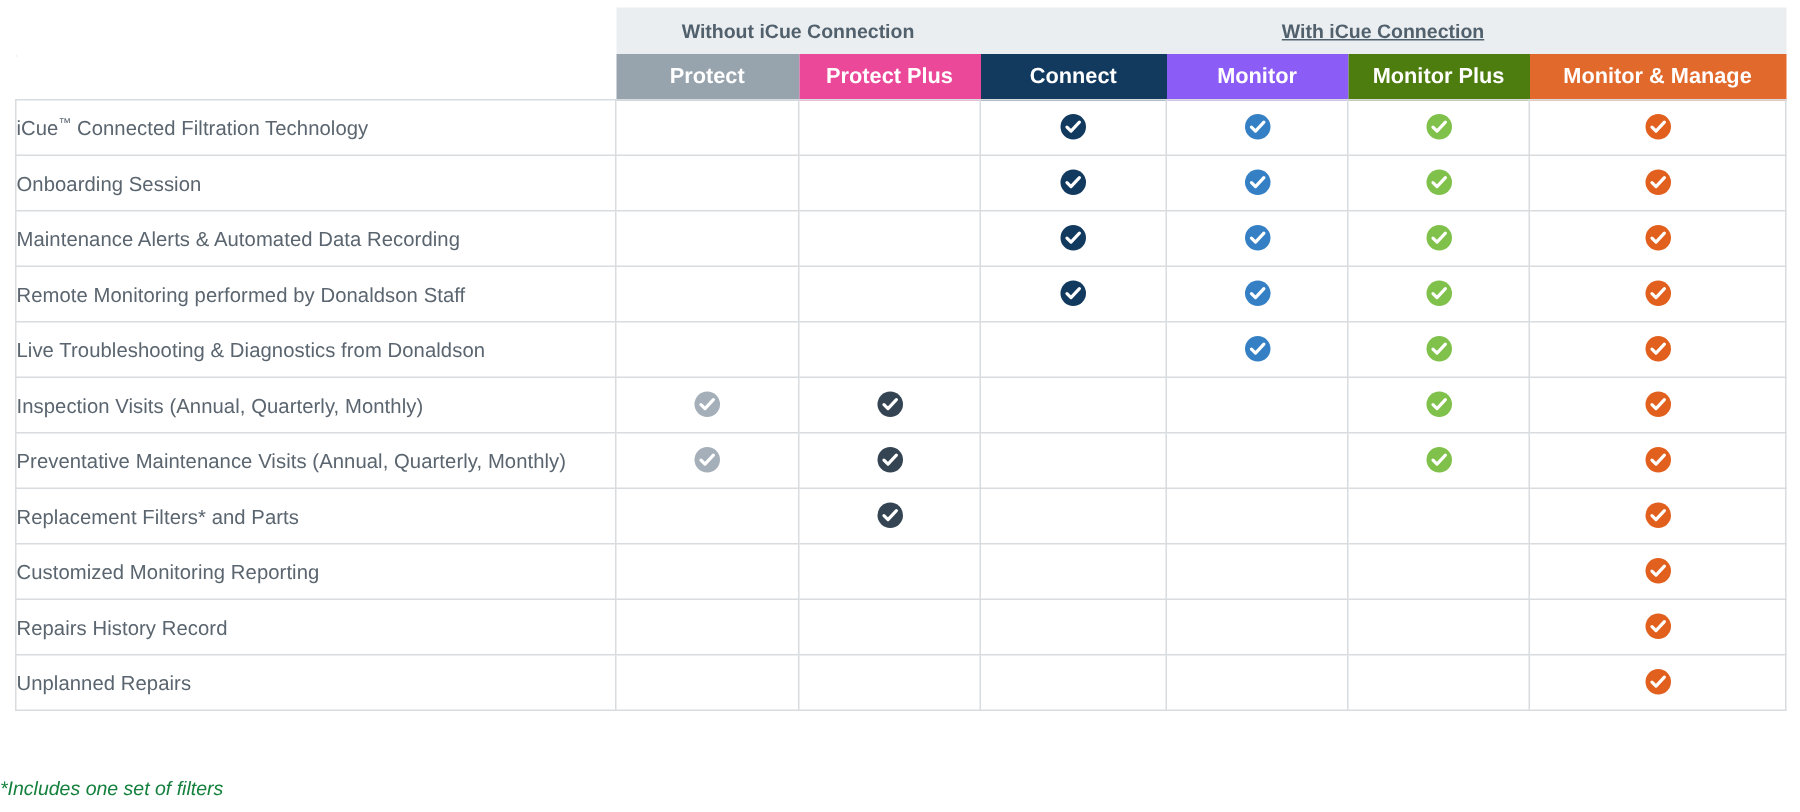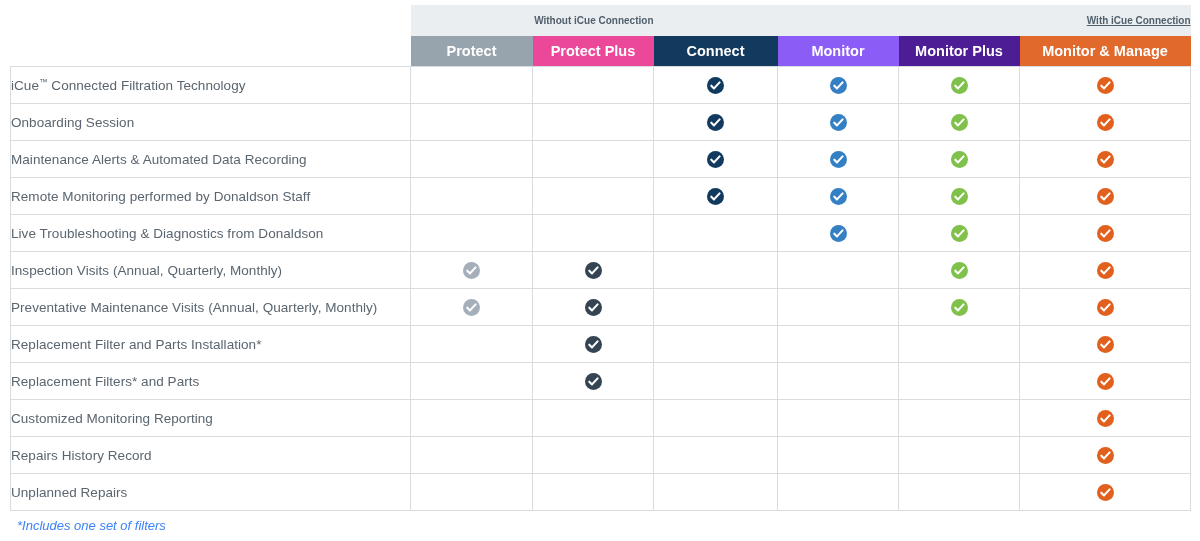--- a/index.html
+++ b/index.html
@@ -52,44 +52,44 @@
   col.c-monitor { width: 121px; }
   col.c-monitorplus { width: 121px; }
   col.c-monitormanage { width: 171px; }
 
   
   .grp-spacer { background: #ffffff; height: 31px; }
   .grp-head {
     height: 31px;
     background: #ebeef0;
     color: #51606d;
-    font-size: 10px;
+    font-size: 13px;
     font-weight: bold;
-    text-align: right;
+    text-align: center;
     vertical-align: middle;
     border-right: 2px solid #ffffff;
   }
   .grp-head.last { border-right: 0; text-decoration: underline; }
 
   
   .plan-spacer { background: #ffffff; height: 30px; }
   .plan-head {
     height: 26px;
     font-size: 14.5px;
     font-weight: bold;
     color: #ffffff;
     text-align: center;
     vertical-align: middle;
     white-space: nowrap;
   }
   .plan-protect        { background: #97a3ad; }
   .plan-protectplus    { background: #ec4899; }
   .plan-connect        { background: #123a5e; }
   .plan-monitor        { background: #8b5cf6; }
-  .plan-monitorplus    { background: #4c1d95; }
+  .plan-monitorplus    { background: #4d7c0f; }
   .plan-monitormanage  { background: #e2692c; }
 
   
   .feat-row td {
     height: 36px;
     border-bottom: 1px solid #d8dcdf;
     border-right: 1px solid #d8dcdf;
     vertical-align: middle;
   }
   .feat-row:first-of-type td { border-top: 1px solid #d8dcdf; }
@@ -125,25 +125,25 @@
   .check.protect        { background: #a5afb9; }
   .check.protectplus    { background: #354453; }
   .check.connect        { background: #123a5e; }
   .check.monitor        { background: #3580c4; }
   .check.monitorplus    { background: #7fc14a; }
   .check.monitormanage  { background: #e2601e; }
 
   
   .footnote {
     position: absolute;
-    left: 17px;
+    left: 0;
     top: 518px;
     font-size: 13px;
     font-style: italic;
-    color: #3b82f6;
+    color: #15803d;
   }
 </style>
 </head>
 <body>
 
 <div class="page-title">Service Plans</div>
 
 <table class="plans-table">
   <colgroup>
     <col class="c-feature">
@@ -282,33 +282,20 @@
         <td class="mark-cell"></td>
         <td class="mark-cell"></td>
         <td class="mark-cell"><span class="check monitorplus"><svg width="17" height="17" viewBox="0 0 17 17" aria-hidden="true">
               <path d="M4.3 8.7 L7.0 11.4 L12.6 5.4" fill="none" stroke="#ffffff" stroke-width="2.1" stroke-linecap="round" stroke-linejoin="round"></path>
             </svg></span></td>
         <td class="mark-cell last"><span class="check monitormanage"><svg width="17" height="17" viewBox="0 0 17 17" aria-hidden="true">
               <path d="M4.3 8.7 L7.0 11.4 L12.6 5.4" fill="none" stroke="#ffffff" stroke-width="2.1" stroke-linecap="round" stroke-linejoin="round"></path>
             </svg></span></td>
       </tr>
       <tr class="feat-row">
-        <td class="feature-cell">Replacement Filter and Parts Installation*</td>
-        <td class="mark-cell"></td>
-        <td class="mark-cell"><span class="check protectplus"><svg width="17" height="17" viewBox="0 0 17 17" aria-hidden="true">
-              <path d="M4.3 8.7 L7.0 11.4 L12.6 5.4" fill="none" stroke="#ffffff" stroke-width="2.1" stroke-linecap="round" stroke-linejoin="round"></path>
-            </svg></span></td>
-        <td class="mark-cell"></td>
-        <td class="mark-cell"></td>
-        <td class="mark-cell"></td>
-        <td class="mark-cell last"><span class="check monitormanage"><svg width="17" height="17" viewBox="0 0 17 17" aria-hidden="true">
-              <path d="M4.3 8.7 L7.0 11.4 L12.6 5.4" fill="none" stroke="#ffffff" stroke-width="2.1" stroke-linecap="round" stroke-linejoin="round"></path>
-            </svg></span></td>
-      </tr>
-      <tr class="feat-row">
         <td class="feature-cell">Replacement Filters* and Parts</td>
         <td class="mark-cell"></td>
         <td class="mark-cell"><span class="check protectplus"><svg width="17" height="17" viewBox="0 0 17 17" aria-hidden="true">
               <path d="M4.3 8.7 L7.0 11.4 L12.6 5.4" fill="none" stroke="#ffffff" stroke-width="2.1" stroke-linecap="round" stroke-linejoin="round"></path>
             </svg></span></td>
         <td class="mark-cell"></td>
         <td class="mark-cell"></td>
         <td class="mark-cell"></td>
         <td class="mark-cell last"><span class="check monitormanage"><svg width="17" height="17" viewBox="0 0 17 17" aria-hidden="true">
               <path d="M4.3 8.7 L7.0 11.4 L12.6 5.4" fill="none" stroke="#ffffff" stroke-width="2.1" stroke-linecap="round" stroke-linejoin="round"></path>

